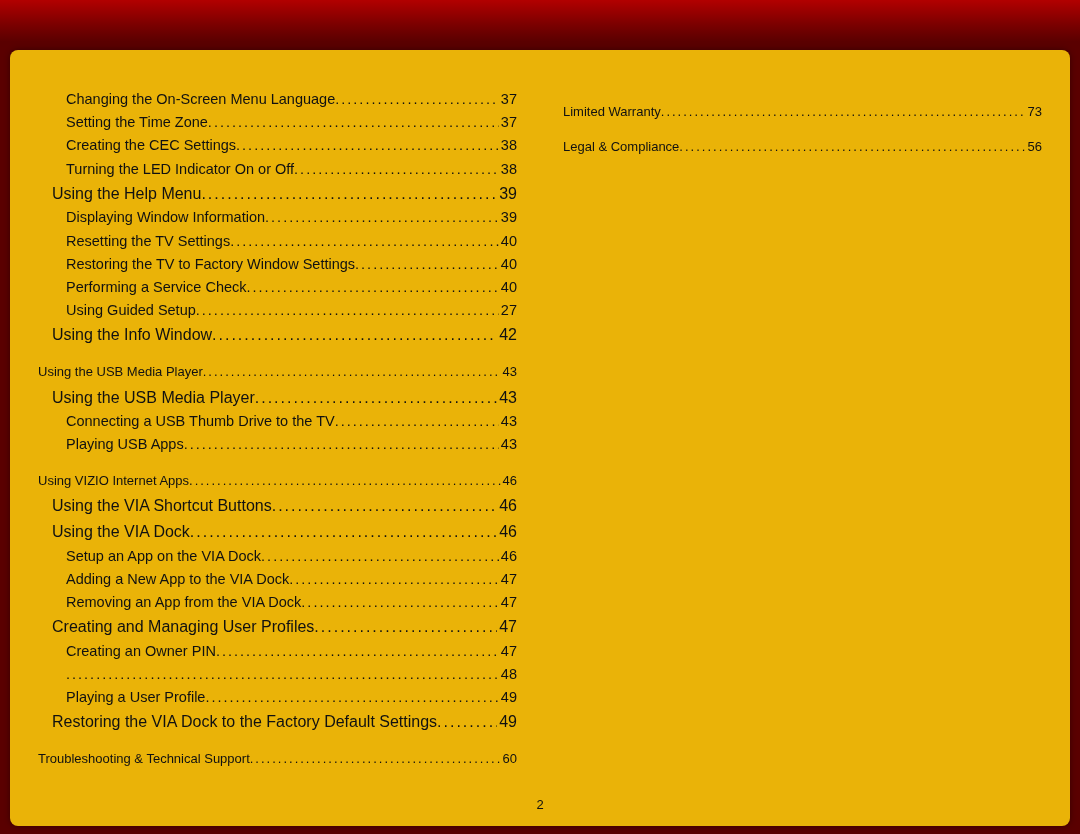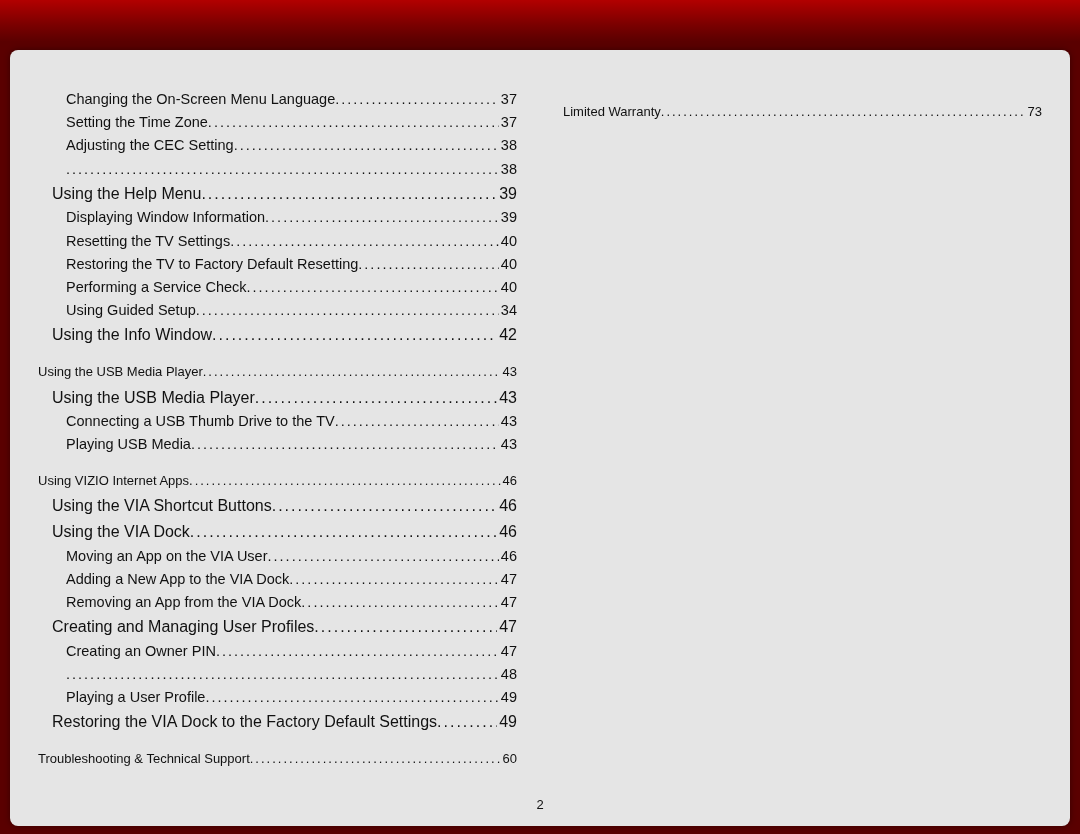--- a/index.html
+++ b/index.html
@@ -11,21 +11,21 @@
     color:#111;
     position:relative;
     overflow:hidden;
   }
   .page{
     position:absolute;
     top:50px;
     left:10px;
     right:10px;
     bottom:8px;
-    background:#e5e5e5;
+    background:#eab308;
     border-radius:8px;
     box-shadow: 0 0 6px rgba(0,0,0,0.4);
     padding:38px 28px 20px 28px;
     box-sizing:border-box;
   }
   .cols{
     display:flex;
     gap:46px;
     height:100%;
   }
@@ -77,57 +77,58 @@
           <span class="toc-title">Changing the On-Screen Menu Language</span>
           <span class="toc-leader"></span>
           <span class="toc-page">37</span>
         </div>
         <div class="toc-row lvl2">
           <span class="toc-title">Setting the Time Zone</span>
           <span class="toc-leader"></span>
           <span class="toc-page">37</span>
         </div>
         <div class="toc-row lvl2">
-          <span class="toc-title">Adjusting the CEC Setting</span>
+          <span class="toc-title">Creating the CEC Settings</span>
           <span class="toc-leader"></span>
           <span class="toc-page">38</span>
         </div>
         <div class="toc-row lvl2">
+          <span class="toc-title">Turning the LED Indicator On or Off</span>
           <span class="toc-leader"></span>
           <span class="toc-page">38</span>
         </div>
         <div class="toc-row lvl1">
           <span class="toc-title">Using the Help Menu</span>
           <span class="toc-leader"></span>
           <span class="toc-page">39</span>
         </div>
         <div class="toc-row lvl2">
           <span class="toc-title">Displaying Window Information</span>
           <span class="toc-leader"></span>
           <span class="toc-page">39</span>
         </div>
         <div class="toc-row lvl2">
           <span class="toc-title">Resetting the TV Settings</span>
           <span class="toc-leader"></span>
           <span class="toc-page">40</span>
         </div>
         <div class="toc-row lvl2">
-          <span class="toc-title">Restoring the TV to Factory Default Resetting</span>
+          <span class="toc-title">Restoring the TV to Factory Window Settings</span>
           <span class="toc-leader"></span>
           <span class="toc-page">40</span>
         </div>
         <div class="toc-row lvl2">
           <span class="toc-title">Performing a Service Check</span>
           <span class="toc-leader"></span>
           <span class="toc-page">40</span>
         </div>
         <div class="toc-row lvl2">
           <span class="toc-title">Using Guided Setup</span>
           <span class="toc-leader"></span>
-          <span class="toc-page">34</span>
+          <span class="toc-page">27</span>
         </div>
         <div class="toc-row lvl1">
           <span class="toc-title">Using the Info Window</span>
           <span class="toc-leader"></span>
           <span class="toc-page">42</span>
         </div>
         <div class="toc-row lvl0">
           <span class="toc-title">Using the USB Media Player</span>
           <span class="toc-leader"></span>
           <span class="toc-page">43</span>
@@ -136,41 +137,41 @@
           <span class="toc-title">Using the USB Media Player</span>
           <span class="toc-leader"></span>
           <span class="toc-page">43</span>
         </div>
         <div class="toc-row lvl2">
           <span class="toc-title">Connecting a USB Thumb Drive to the TV</span>
           <span class="toc-leader"></span>
           <span class="toc-page">43</span>
         </div>
         <div class="toc-row lvl2">
-          <span class="toc-title">Playing USB Media</span>
+          <span class="toc-title">Playing USB Apps</span>
           <span class="toc-leader"></span>
           <span class="toc-page">43</span>
         </div>
         <div class="toc-row lvl0">
           <span class="toc-title">Using VIZIO Internet Apps</span>
           <span class="toc-leader"></span>
           <span class="toc-page">46</span>
         </div>
         <div class="toc-row lvl1">
           <span class="toc-title">Using the VIA Shortcut Buttons</span>
           <span class="toc-leader"></span>
           <span class="toc-page">46</span>
         </div>
         <div class="toc-row lvl1">
           <span class="toc-title">Using the VIA Dock</span>
           <span class="toc-leader"></span>
           <span class="toc-page">46</span>
         </div>
         <div class="toc-row lvl2">
-          <span class="toc-title">Moving an App on the VIA User</span>
+          <span class="toc-title">Setup an App on the VIA Dock</span>
           <span class="toc-leader"></span>
           <span class="toc-page">46</span>
         </div>
         <div class="toc-row lvl2">
           <span class="toc-title">Adding a New App to the VIA Dock</span>
           <span class="toc-leader"></span>
           <span class="toc-page">47</span>
         </div>
         <div class="toc-row lvl2">
           <span class="toc-title">Removing an App from the VIA Dock</span>
@@ -205,17 +206,22 @@
           <span class="toc-title">Troubleshooting &amp; Technical Support</span>
           <span class="toc-leader"></span>
           <span class="toc-page">60</span>
         </div>
       </div>
     <div class="col" id="col1">
         <div class="toc-row lvl0">
           <span class="toc-title">Limited Warranty</span>
           <span class="toc-leader"></span>
           <span class="toc-page">73</span>
+        </div>
+        <div class="toc-row lvl0">
+          <span class="toc-title">Legal &amp; Compliance</span>
+          <span class="toc-leader"></span>
+          <span class="toc-page">56</span>
         </div>
       </div>
   </div>
   <div class="pgnum">2</div>
 </div>
 
 </body></html>

